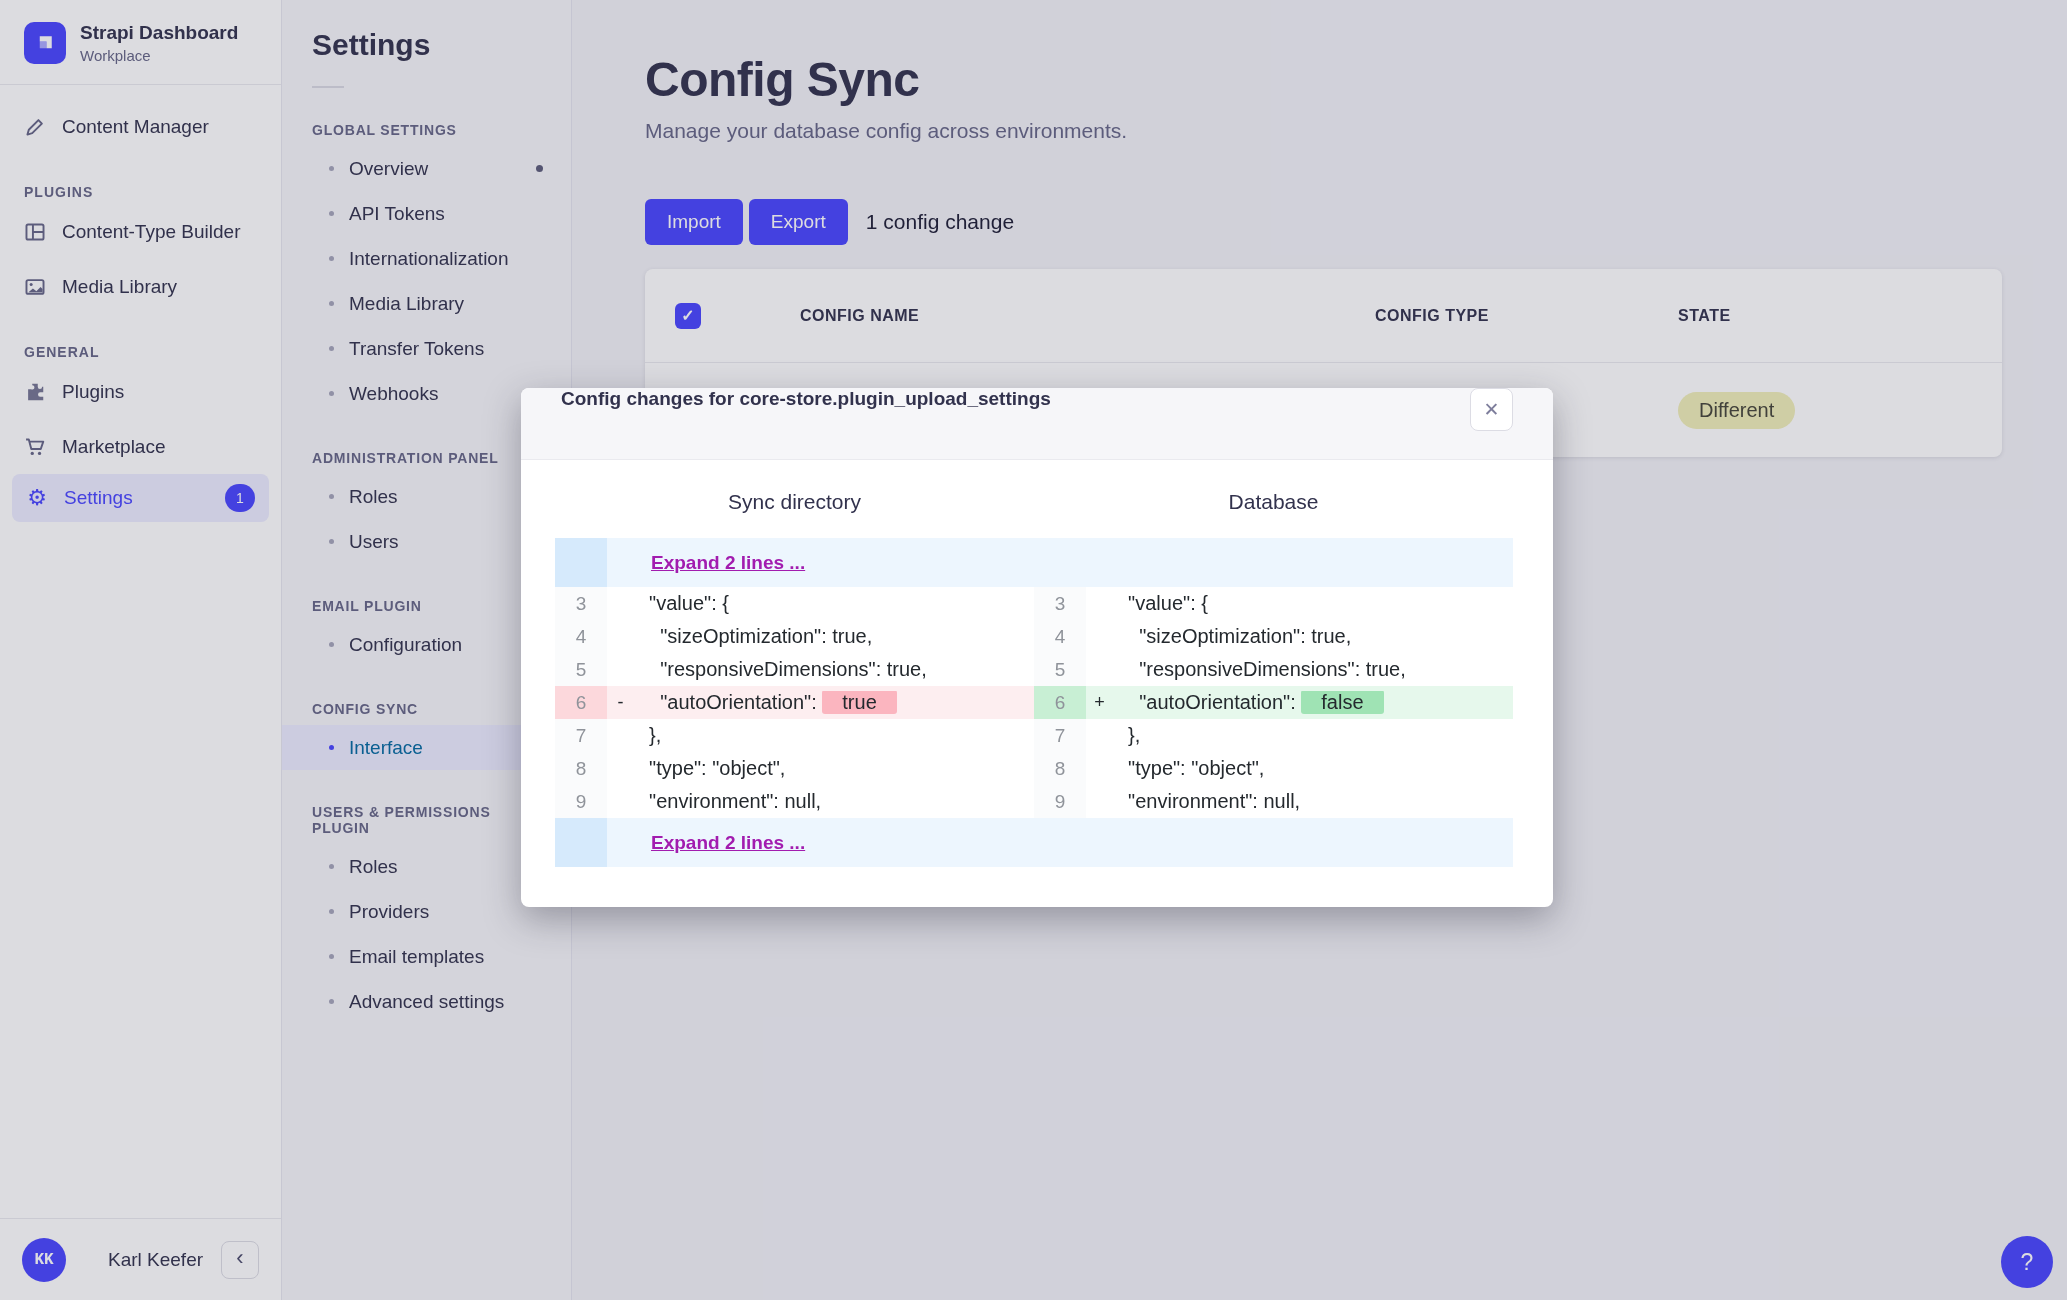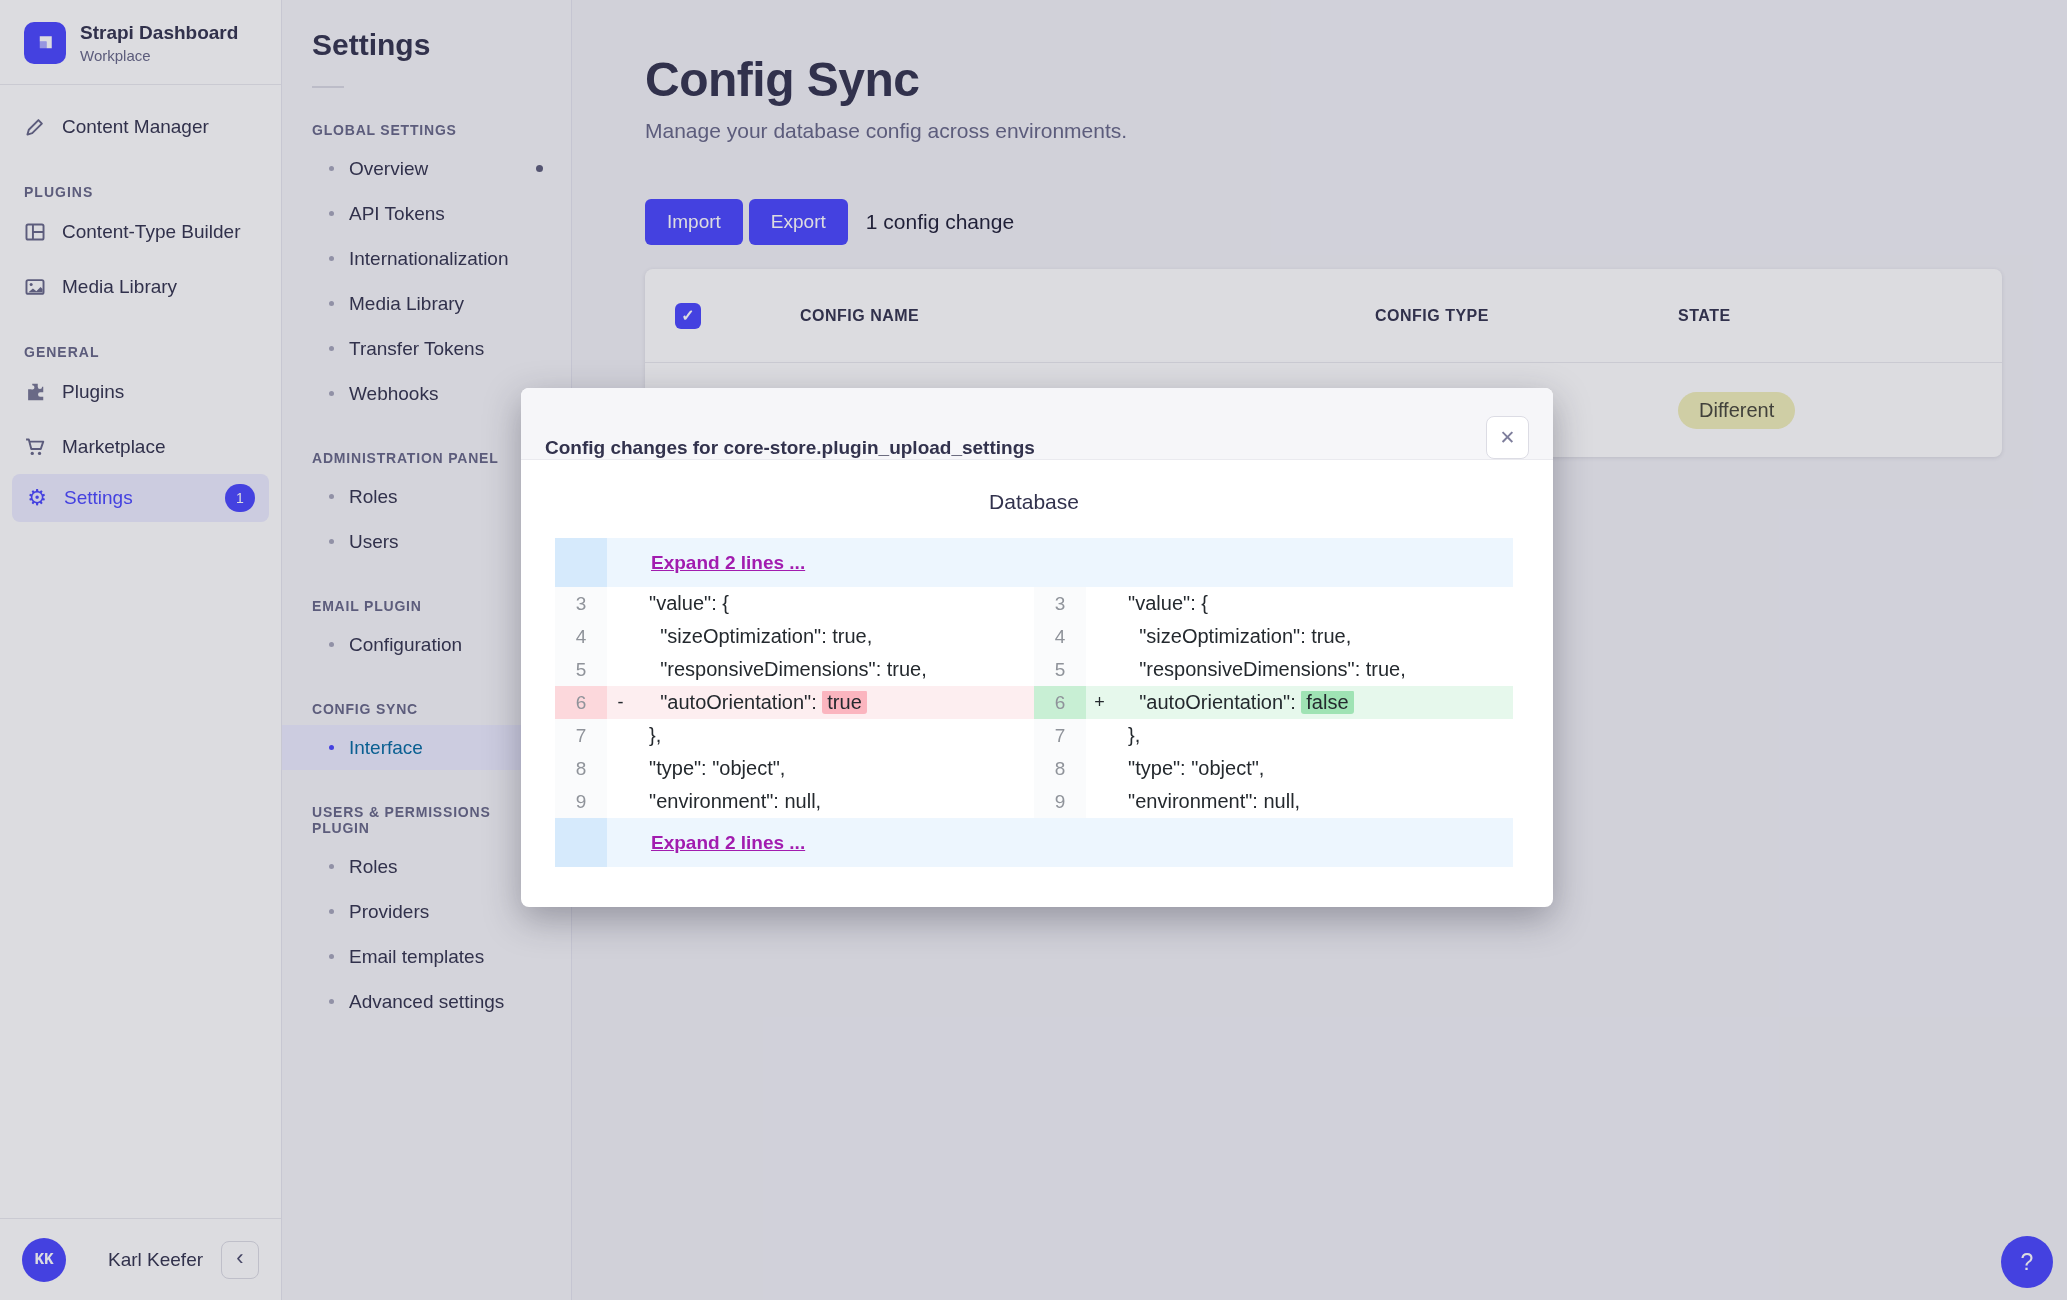--- a/index.html
+++ b/index.html
@@ -53,21 +53,21 @@
   .cell { font-size:21px; color:#515167; }
   .cb { width:26px; height:26px; border-radius:6px; background:#4945ff; color:#fff; font-size:16px; font-weight:700; display:flex; align-items:center; justify-content:center; cursor:pointer; }
   .state-badge { display:inline-block; padding:7px 21px; border-radius:22px; background:#f0eeb8; color:#454539; font-size:20px; }
 
   
   .help-fab { position:absolute; right:14px; bottom:12px; width:52px; height:52px; border-radius:50%; background:#4945ff; color:#fff; font-size:23px; display:flex; align-items:center; justify-content:center; cursor:pointer; z-index:2; }
 
   
   .overlay { position:absolute; inset:0; background:rgba(46,46,74,0.17); z-index:10; }
   .modal { position:absolute; left:521px; top:388px; width:1032px; background:#fff; border-radius:8px; box-shadow:0 12px 36px rgba(33,33,52,0.35); z-index:20; overflow:hidden; }
-  .modal-head { height:72px; background:#f6f6f9; border-bottom:1px solid #eaeaef; display:flex; align-items:flex-end; padding:0 24px; }
+  .modal-head { height:72px; background:#f6f6f9; border-bottom:1px solid #eaeaef; display:flex; align-items:flex-start; padding:0 40px; }
   .modal-title { font-size:19px; font-weight:700; color:#32324d; }
   .modal-close { margin-left:auto; width:43px; height:43px; background:#fff; border:1px solid #dcdce4; border-radius:8px; color:#7e7e9c; font-size:19px; display:flex; align-items:center; justify-content:center; cursor:pointer; }
   .modal-body { padding:30px 40px 40px 34px; }
   .diff-titles { display:flex; margin-bottom:24px; }
   .diff-titles div { flex:1; text-align:center; font-size:21px; color:#32324d; }
 
   .difftable { width:100%; }
   .xrow { display:flex; height:49px; }
   .xgut { width:52px; background:#d6eafc; flex:0 0 auto; }
   .xbody { flex:1; background:#edf6fe; display:flex; align-items:center; padding-left:44px; }
@@ -75,21 +75,21 @@
   .code-cols { display:flex; }
   .half { flex:1; min-width:0; }
   .dl { display:flex; height:33px; align-items:center; }
   .gut { width:52px; flex:0 0 auto; background:#fafbfc; color:#8f939a; font-size:19px; text-align:center; align-self:stretch; display:flex; align-items:center; justify-content:center; }
   .mk { width:27px; flex:0 0 auto; text-align:center; font-size:18px; color:#24292e; }
   .cd { flex:1; min-width:0; white-space:pre; overflow:hidden; font-size:20px; color:#24292e; padding-left:4px; }
   .dl.rem { background:#fdeef0; }
   .dl.rem .gut { background:#fcd8dc; }
   .dl.add { background:#e6f8ec; }
   .dl.add .gut { background:#c8efd4; }
-  .tok { border-radius:3px; padding:1px 5px; }
+  .tok { border-radius:3px; padding:1px 20px; }
   .tok.rem { background:#fbb5bf; }
   .tok.add { background:#9fe3b4; }
 </style>
 </head>
 <body>
 
 <div class="nav">
   <div class="nav-head">
     <div class="logo">
       <svg width="24" height="24" viewBox="0 0 16 16">
@@ -272,20 +272,21 @@
 
 <div class="modal">
   <div class="modal-head">
     <div class="modal-title">Config changes for core-store.plugin_upload_settings</div>
     <div class="modal-close">
         <span>✕</span>
       </div>
   </div>
   <div class="modal-body">
     <div class="diff-titles">
+      <div>Sync directory</div>
       <div>Database</div>
     </div>
 
     <div class="difftable">
       <div class="xrow">
         <div class="xgut"></div>
         <div class="xbody">
             <span class="expand-link">Expand 2 lines ...</span>
           </div>
       </div>

